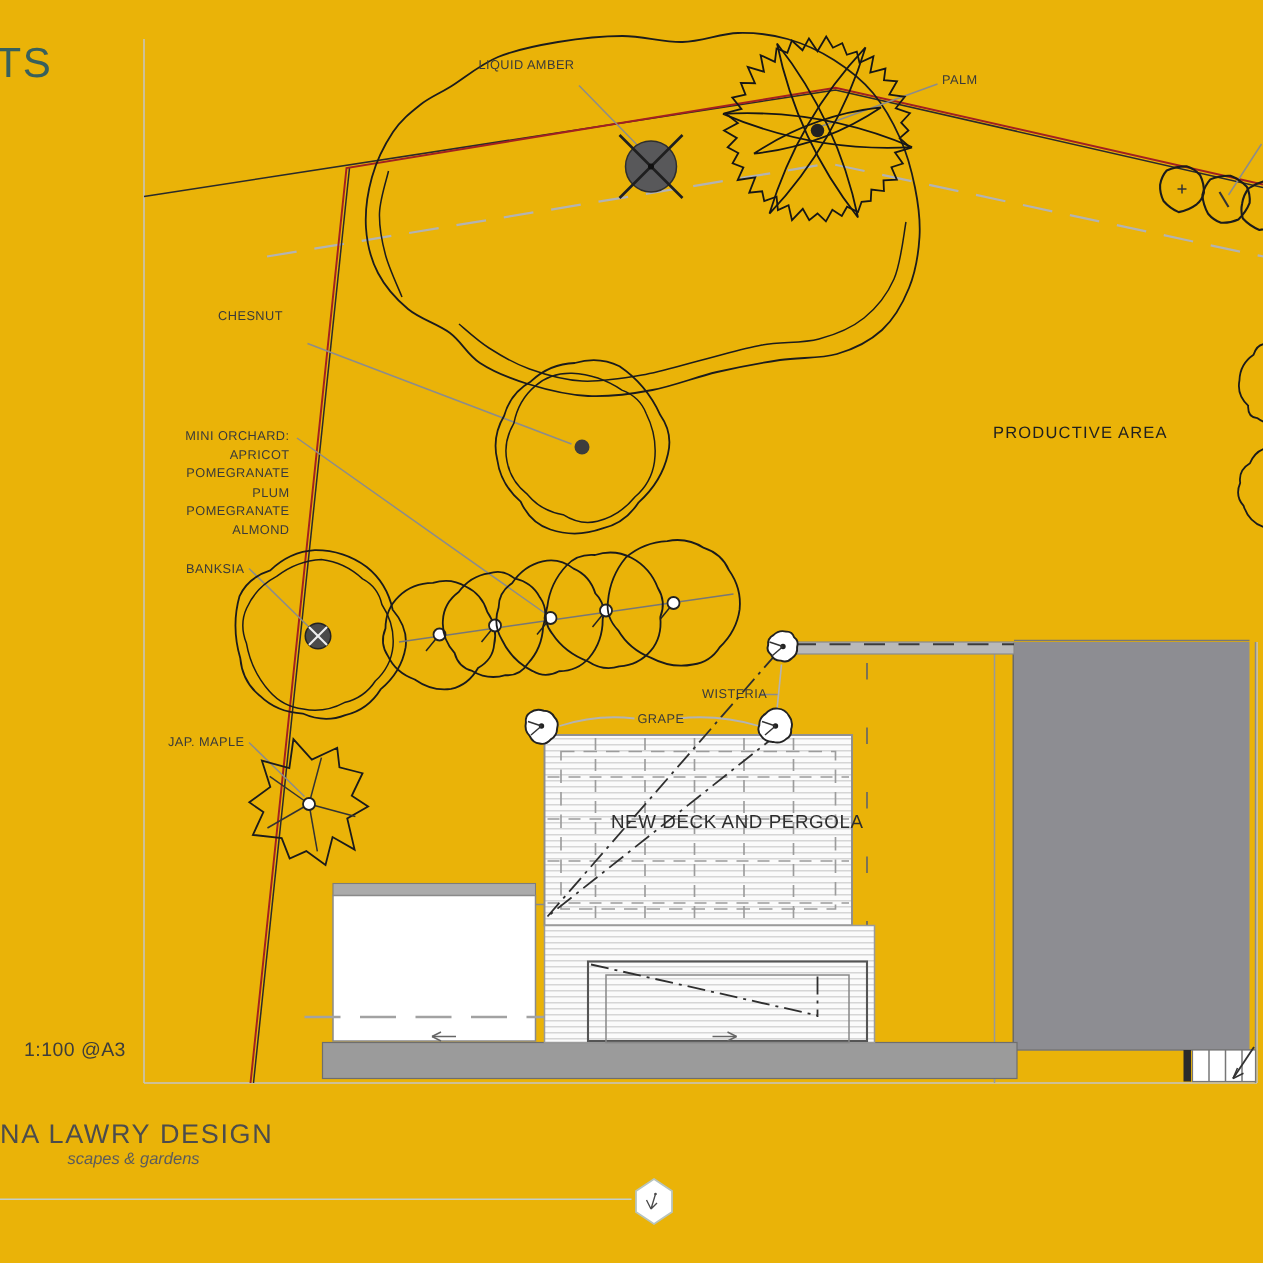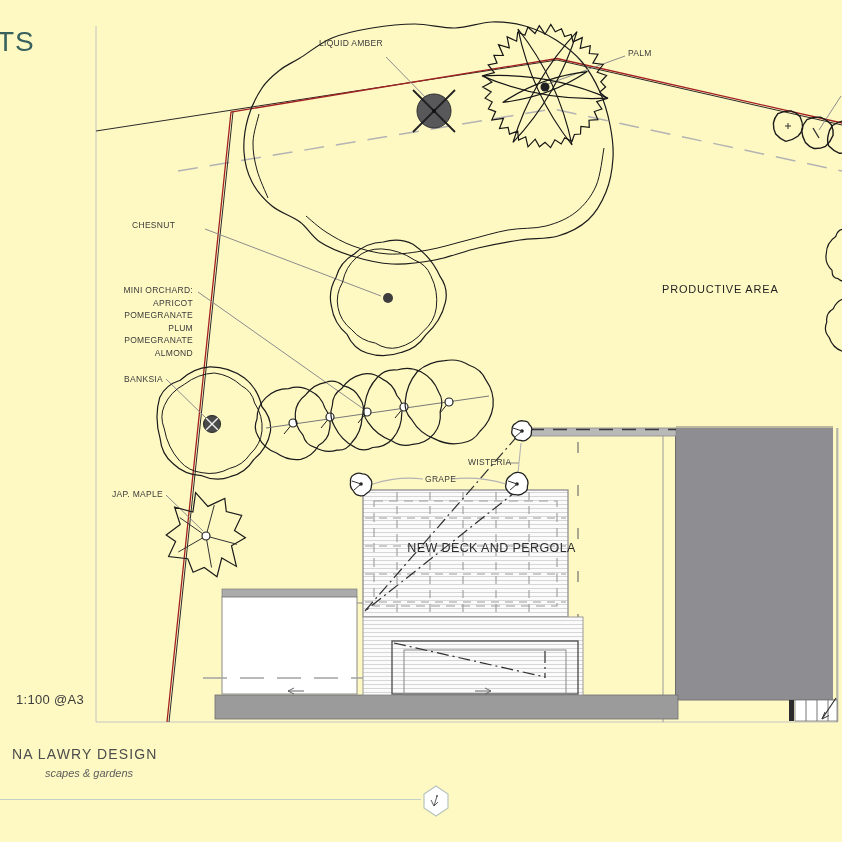--- a/index.html
+++ b/index.html
@@ -1,28 +1,28 @@
 <!DOCTYPE html>
 <html><head>
 <meta charset="utf-8">
 <style>
   html,body{margin:0;padding:0;background:#fff;}
-  .sheet{position:relative;width:842px;height:842px;background:#fef9c3;overflow:hidden;
+  .sheet{position:relative;width:842px;height:842px;background:#eab308;overflow:hidden;
          font-family:"Liberation Sans",sans-serif;}
   #plan-svg{position:absolute;left:0;top:0;}
   .lbl{position:absolute;font-size:8.5px;letter-spacing:.3px;color:#3a3a3a;white-space:nowrap;}
   .notes-heading{position:absolute;left:-3px;top:26px;font-size:28px;letter-spacing:1px;color:#38605d;}
   .notes-body{position:absolute;left:0;top:80px;font-size:10.5px;line-height:13.5px;color:#3f3f3f;}
   .mini-orchard{position:absolute;left:103px;top:284px;width:90px;text-align:right;
                 font-size:8.5px;line-height:12.5px;letter-spacing:.3px;color:#3a3a3a;}
   .deck-label{position:absolute;left:363px;top:541px;width:205px;text-align:center;
               font-size:12.5px;letter-spacing:.4px;color:#2d2d2d;padding-left:26px;}
   .prod-label{position:absolute;left:662px;top:283px;font-size:11px;letter-spacing:.8px;color:#1f1f1f;}
   .scale-note{position:absolute;left:16px;top:692px;font-size:13px;letter-spacing:.3px;color:#3c3c3c;}
-  .studio-name{position:absolute;left:12px;top:746px;font-size:14px;letter-spacing:1.1px;color:#4c4c4c;}
+  .studio-name{position:absolute;left:0;top:746px;font-size:18px;letter-spacing:1.1px;color:#4c4c4c;}
   .tagline{position:absolute;left:0;top:767px;font-size:11px;font-style:italic;color:#5c5c5c;padding-left:45px;}
   .contact{position:absolute;left:0;top:784px;font-size:10.5px;color:#454545;}
   .footer-rule{position:absolute;left:0;top:799px;width:421px;height:1px;background:#c3cfc9;}
   .logo-hex{position:absolute;left:422px;top:785px;}
 </style>
 </head>
 <body>
 
 <div class="sheet">
 
@@ -198,21 +198,21 @@
           <line x1="517" y1="484" x2="508" y2="481" stroke="#333" stroke-width="1"></line>
           <line x1="517" y1="484" x2="510" y2="490" stroke="#333" stroke-width="1"></line>
         </g>
       </g>
   </svg>
 
   <div class="notes-heading">TS</div>
 
   <div class="lbl" style="left:303px;top:38px;width:80px;text-align:right">LIQUID AMBER</div>
   <div class="lbl" style="left:628px;top:48px">PALM</div>
-  <div class="lbl" style="left:132px;top:220px;width:70px;text-align:left">CHESNUT</div>
+  <div class="lbl" style="left:132px;top:205px;width:70px;text-align:center">CHESNUT</div>
   <div class="mini-orchard">
     <div>MINI ORCHARD:</div>
     <div>APRICOT</div>
     <div>POMEGRANATE</div>
     <div>PLUM</div>
     <div>POMEGRANATE</div>
     <div>ALMOND</div>
   </div>
   <div class="lbl" style="left:98px;top:374px;width:65px;text-align:right">BANKSIA</div>
   <div class="lbl" style="left:99px;top:489px;width:64px;text-align:right">JAP. MAPLE</div>

